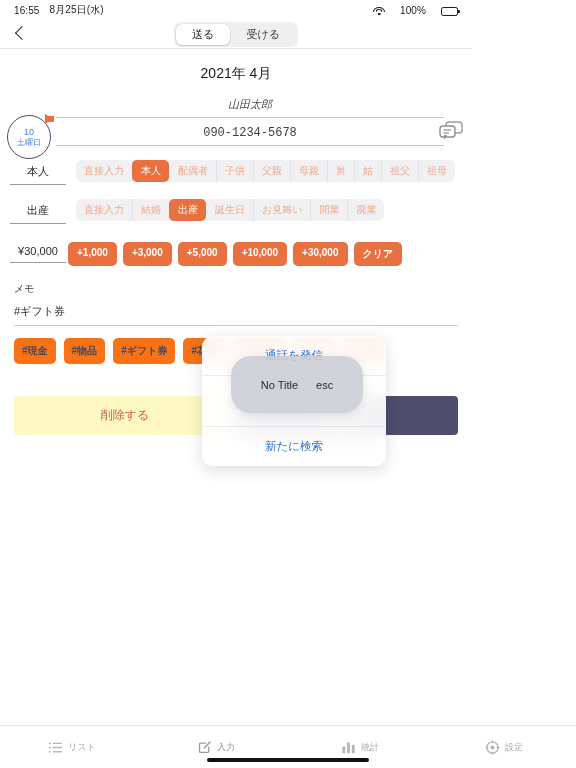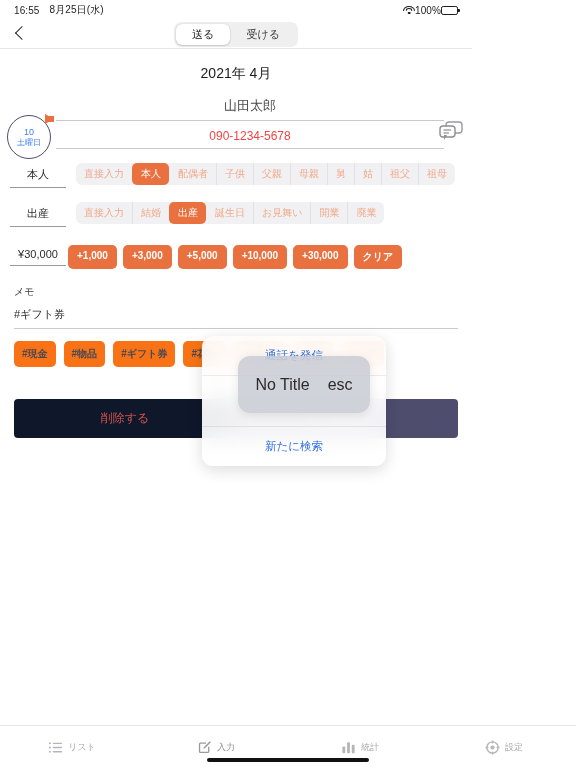--- a/index.html
+++ b/index.html
@@ -18,21 +18,21 @@
 
   
   .statusbar {
     height: 20px;
     display: flex; align-items: center;
     padding: 0 14px;
     font-size: 10px; color: #1c1c1e;
     letter-spacing: .1px;
   }
   .statusbar .left { display: flex; align-items: center; gap: 10px; }
-  .statusbar .right { margin-left: auto; display: flex; align-items: center; gap: 0; }
+  .statusbar .right { margin-left: auto; display: flex; align-items: flex-end; gap: 15px; }
   .wifi-ico { display: inline-block; width: 12px; height: 9px; position: relative; }
   .wifi-ico i {
     position: absolute; left: 50%; transform: translateX(-50%);
     border: 1.4px solid #1c1c1e; border-bottom: none;
     border-radius: 50% 50% 0 0 / 100% 100% 0 0;
   }
   .wifi-ico i.a { width: 12px; height: 5px; top: 0; }
   .wifi-ico i.b { width: 7px; height: 3px; top: 2.6px; }
   .wifi-ico i.c { width: 2.6px; height: 2.6px; top: 6px; border-radius: 50%; background: #1c1c1e; border: none; }
   .batt { width: 17px; height: 9px; border: 1px solid #1c1c1e; border-radius: 2.2px; position: relative; padding: 1px; }
@@ -93,22 +93,22 @@
   }
   .date-arrow:before {
     content:""; position:absolute; left:-9px; top:-3px; width: 9px; height: 6px; background:#e8713f;
   }
   .field {
     border-bottom: 1px solid #c9c9ce;
     text-align: center;
     font-size: 11px; color: #3a3a3c;
     padding: 4px 0 5px;
   }
-  .field.name { font-size: 13px; color: #4a4a4c; }
-  .field.phone { font-size: 12px; color: #ef4444; padding-top: 8px; }
+  .field.name { font-size: 11px; color: #4a4a4c; font-style: italic; }
+  .field.phone { font-size: 12px; color: #404040; padding-top: 8px; font-family: Liberation Mono, monospace; }
   .chat-icon {
     position: absolute; right: 8px; top: 28px; width: 26px; height: 22px; cursor: pointer;
   }
 
   
   .opt-row { display: flex; align-items: flex-start; padding: 14px 0 0 0; }
   .opt-label {
     width: 56px; text-align: center; font-size: 11px; color: #2b2b2b;
     padding-top: 4px;
   }
@@ -147,21 +147,21 @@
   }
   .tags { display: flex; gap: 8px; padding: 12px 0 0 14px; flex-wrap: wrap; }
   .tag {
     background: #f97316; color: #4a4a56; font-size: 10px; font-weight: bold;
     padding: 6px 8px; border-radius: 5px; cursor: pointer; white-space: nowrap;
   }
 
   
   .actions { display: flex; gap: 0; padding: 32px 14px 0 14px; justify-content: space-between; }
   .btn-delete {
-    width: 262px; text-align: center; background: #0f172a; color: #d9534f;
+    width: 262px; text-align: center; background: #fef9c3; color: #d9534f;
     font-size: 12px; padding: 11px 0; border-radius: 4px; cursor: pointer;
   }
   .btn-save {
     width: 262px; text-align: center; background: #4f4d6d; color: #ffffff;
     font-size: 12px; padding: 11px 0; border-radius: 4px; cursor: pointer;
   }
 
   
   .popover {
     position: absolute; left: 202px; top: 336px; width: 184px;
@@ -171,25 +171,25 @@
     overflow: hidden; z-index: 20;
     backdrop-filter: blur(12px);
   }
   .popover .pitem {
     text-align: center; font-size: 11.5px; color: #2f6fe0;
     padding: 12px 0; cursor: pointer;
   }
   .popover .psep { height: 1px; background: rgba(0,0,0,.07); }
   .popover .pitem.mid { padding: 19px 0; }
   .tooltip {
-    position: absolute; left: 238px; top: 356px; width: 132px; height: 57px;
+    position: absolute; left: 231px; top: 356px; width: 132px; height: 57px;
     background: rgba(202,204,212,0.86);
-    border-radius: 12px; z-index: 30;
+    border-radius: 20px; z-index: 30;
     display: flex; align-items: center; justify-content: center; gap: 18px;
-    color: #2b2b2b; font-size: 16px;
+    color: #2b2b2b; font-size: 11px;
     box-shadow: 0 2px 10px rgba(0,0,0,.10);
   }
 
   
   .tabbar {
     position: absolute; left: 0; bottom: 0; width: 576px; height: 43px;
     border-top: 1px solid #e4e4e6; background: #ffffff;
     display: flex; align-items: center;
   }
   .tab { flex: 1; display: flex; align-items: center; justify-content: center; gap: 5px; cursor: pointer; }

